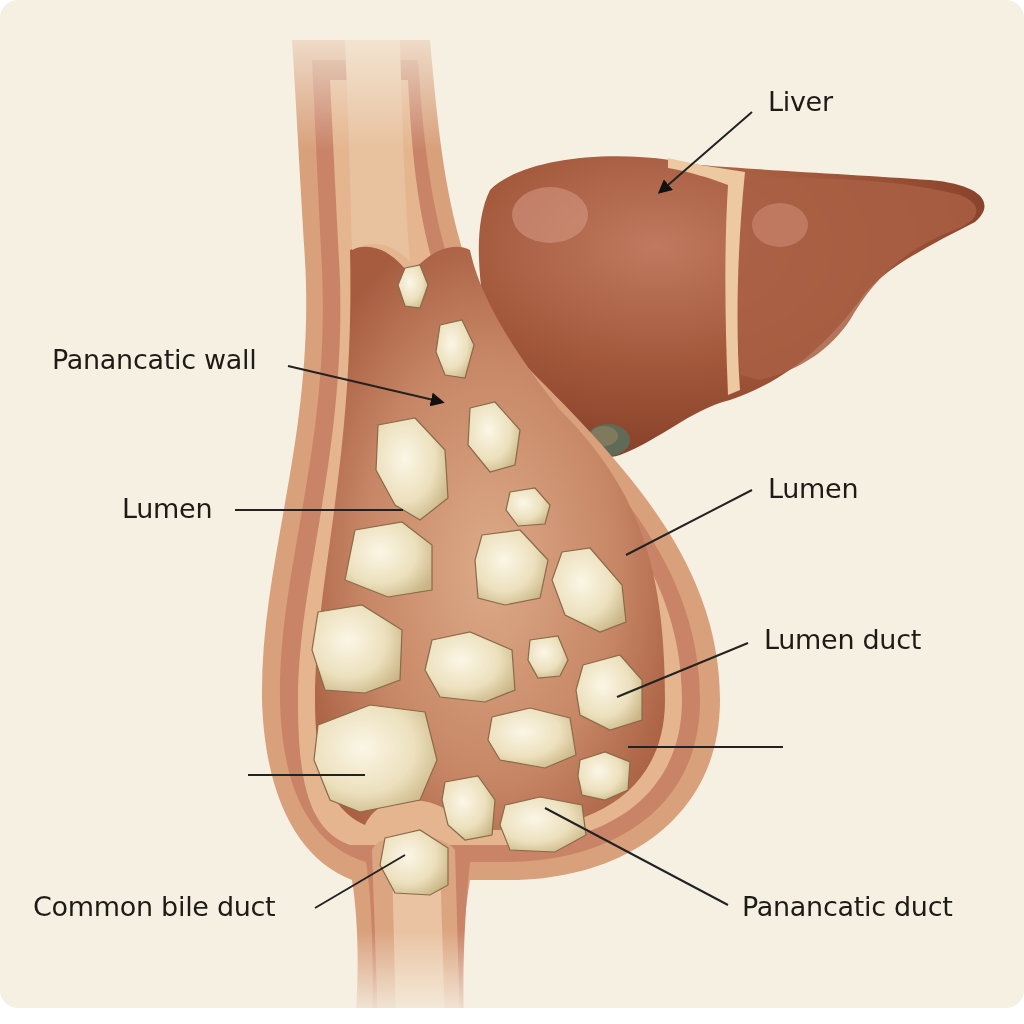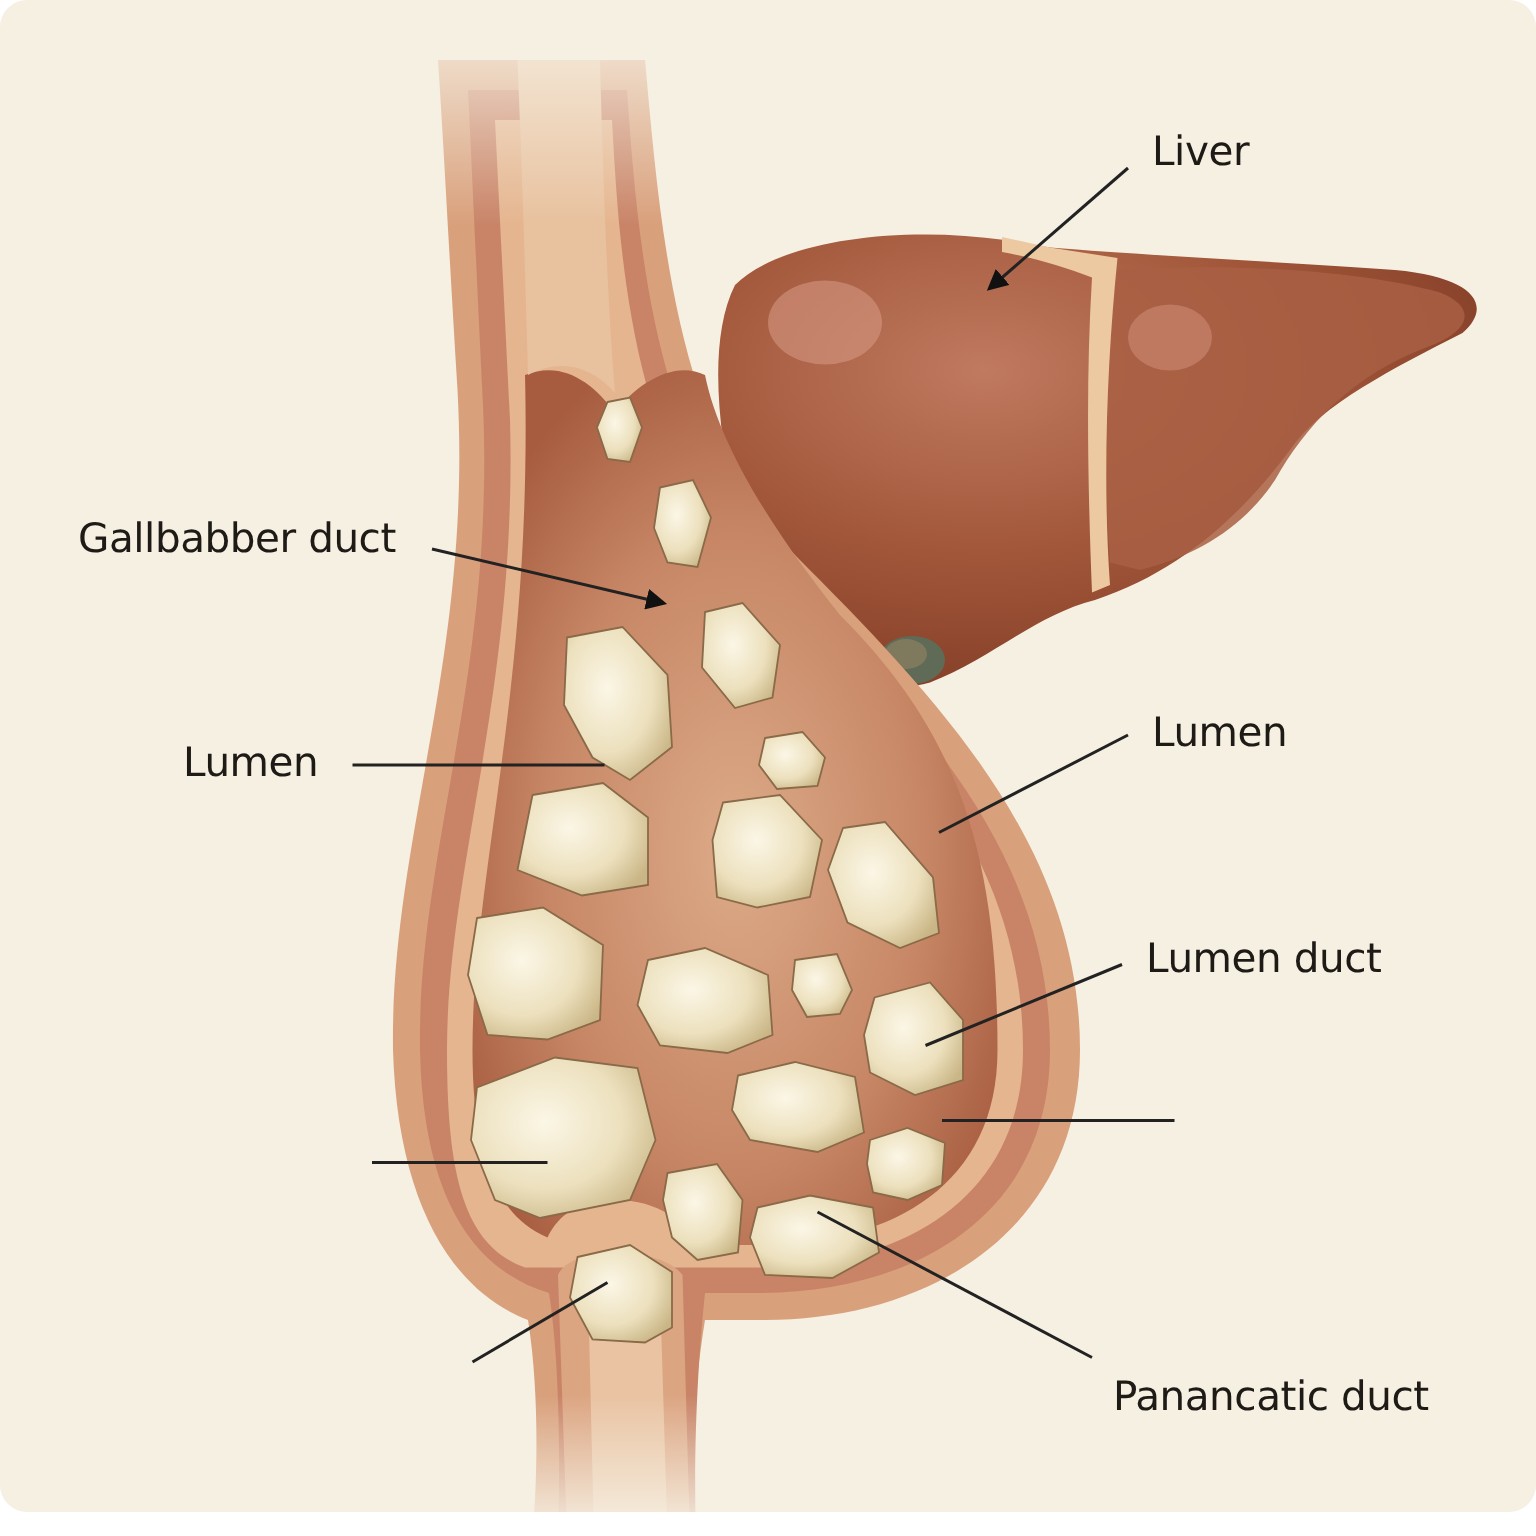--- a/index.html
+++ b/index.html
@@ -103,18 +103,19 @@
       <line x1="752" y1="490" x2="626" y2="555"></line>
       <line x1="748" y1="643" x2="617" y2="697"></line>
       <line x1="783" y1="747" x2="628" y2="747"></line>
       <line x1="248" y1="775" x2="365" y2="775"></line>
       <line x1="315" y1="908" x2="405" y2="855"></line>
       <line x1="728" y1="905" x2="545" y2="808"></line>
     </g>
   </svg>
 
   <div class="label" style="left:768px; top:86px;">Liver</div>
-  <div class="label" style="left:52px; top:344px;">Gallbabber duct</div>
+  <div class="label" style="left:52px; top:344px;">Panancatic wall</div>
   <div class="label" style="left:122px; top:493px;">Lumen</div>
   <div class="label" style="left:768px; top:473px;">Lumen</div>
   <div class="label" style="left:764px; top:624px;">Lumen duct</div>
-  <div class="label" style="left:742px; top:891px;margin-top:25px;">Panancatic duct</div>
+  <div class="label" style="left:33px; top:891px;">Common bile duct</div>
+  <div class="label" style="left:742px; top:891px;">Panancatic duct</div>
 </div>
 
 </body></html>

